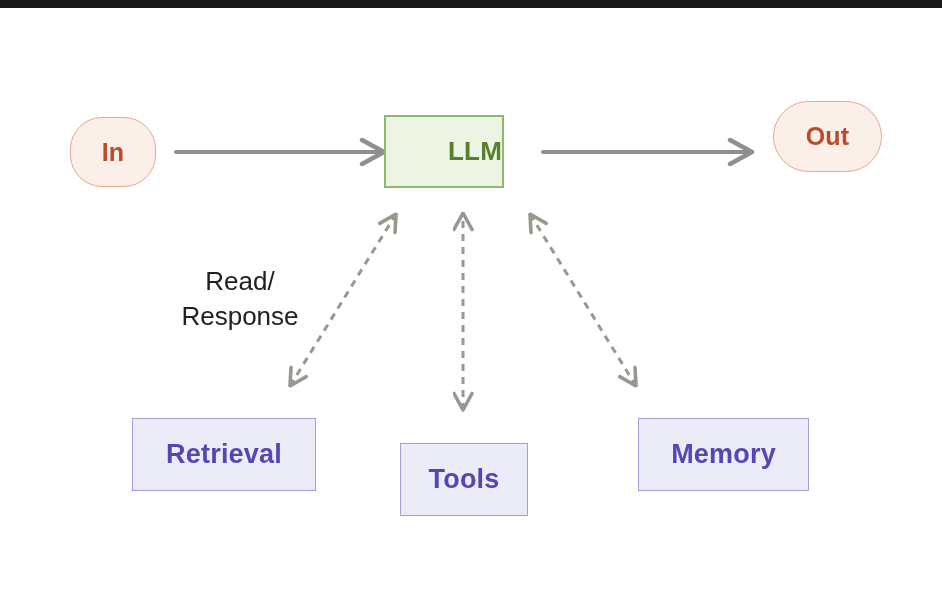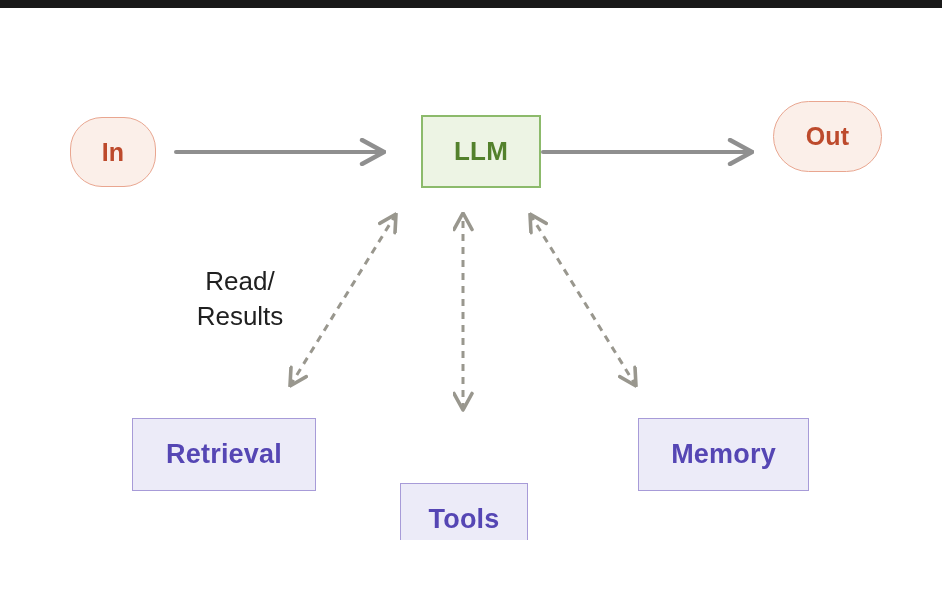--- a/index.html
+++ b/index.html
@@ -25,34 +25,35 @@
   }
   .pill {
     background: var(--pill-fill, #fbefe9);
     border: 1.5px solid var(--pill-border, #e9a690);
     color: var(--pill-text, #bd4a2c);
     font-size: 25px;
   }
   #node-in  { left: 70px;  top: 117px; width: 86px;  height: 70px; border-radius: 32px; }
   #node-out { left: 773px; top: 101px; width: 109px; height: 71px; border-radius: 36px; }
   .llm {
-    left: 421px; top: 115px; width: 120px; height: 73px;
+    left: 384px; top: 115px; width: 120px; height: 73px;
     background: var(--llm-fill, #edf4e4);
     border: 2px solid var(--llm-border, #8cba6b);
     color: var(--llm-text, #53812c);
     font-size: 26px;
+    justify-content: flex-end;
   }
   .module {
     background: var(--module-fill, #ecebf8);
     border: 1.5px solid var(--module-border, #a79bd8);
     color: var(--module-text, #5546b4);
     font-size: 27px;
   }
   #node-retrieval { left: 132px; top: 418px; width: 184px; height: 73px; }
-  #node-tools     { left: 400px; top: 443px; width: 128px; height: 73px; margin-top: 40px; }
+  #node-tools     { left: 400px; top: 443px; width: 128px; height: 73px; }
   #node-memory    { left: 612px; top: 418px; width: 171px; height: 73px; margin-left: 26px; }
   .link-label {
     position: absolute;
     text-align: center;
     color: var(--label-text, #202020);
     font-size: 26px;
     line-height: 35px;
   }
   #label-retrieval { left: 160px; top: 264px; width: 160px; }
   #label-tools     { left: 382px; top: 280px; width: 162px; }
@@ -102,21 +103,21 @@
   <div class="node llm" id="node-llm">
     <span>LLM</span>
   </div>
 
   <div class="node pill" id="node-out">
     <span>Out</span>
   </div>
 
   <div class="link-label" id="label-retrieval">
     <div>Read/</div>
-    <div>Results</div>
+    <div>Response</div>
   </div>
 
 
 
   <div class="node module" id="node-retrieval">
     <span>Retrieval</span>
   </div>
 
   <div class="node module" id="node-tools">
     <span>Tools</span>

